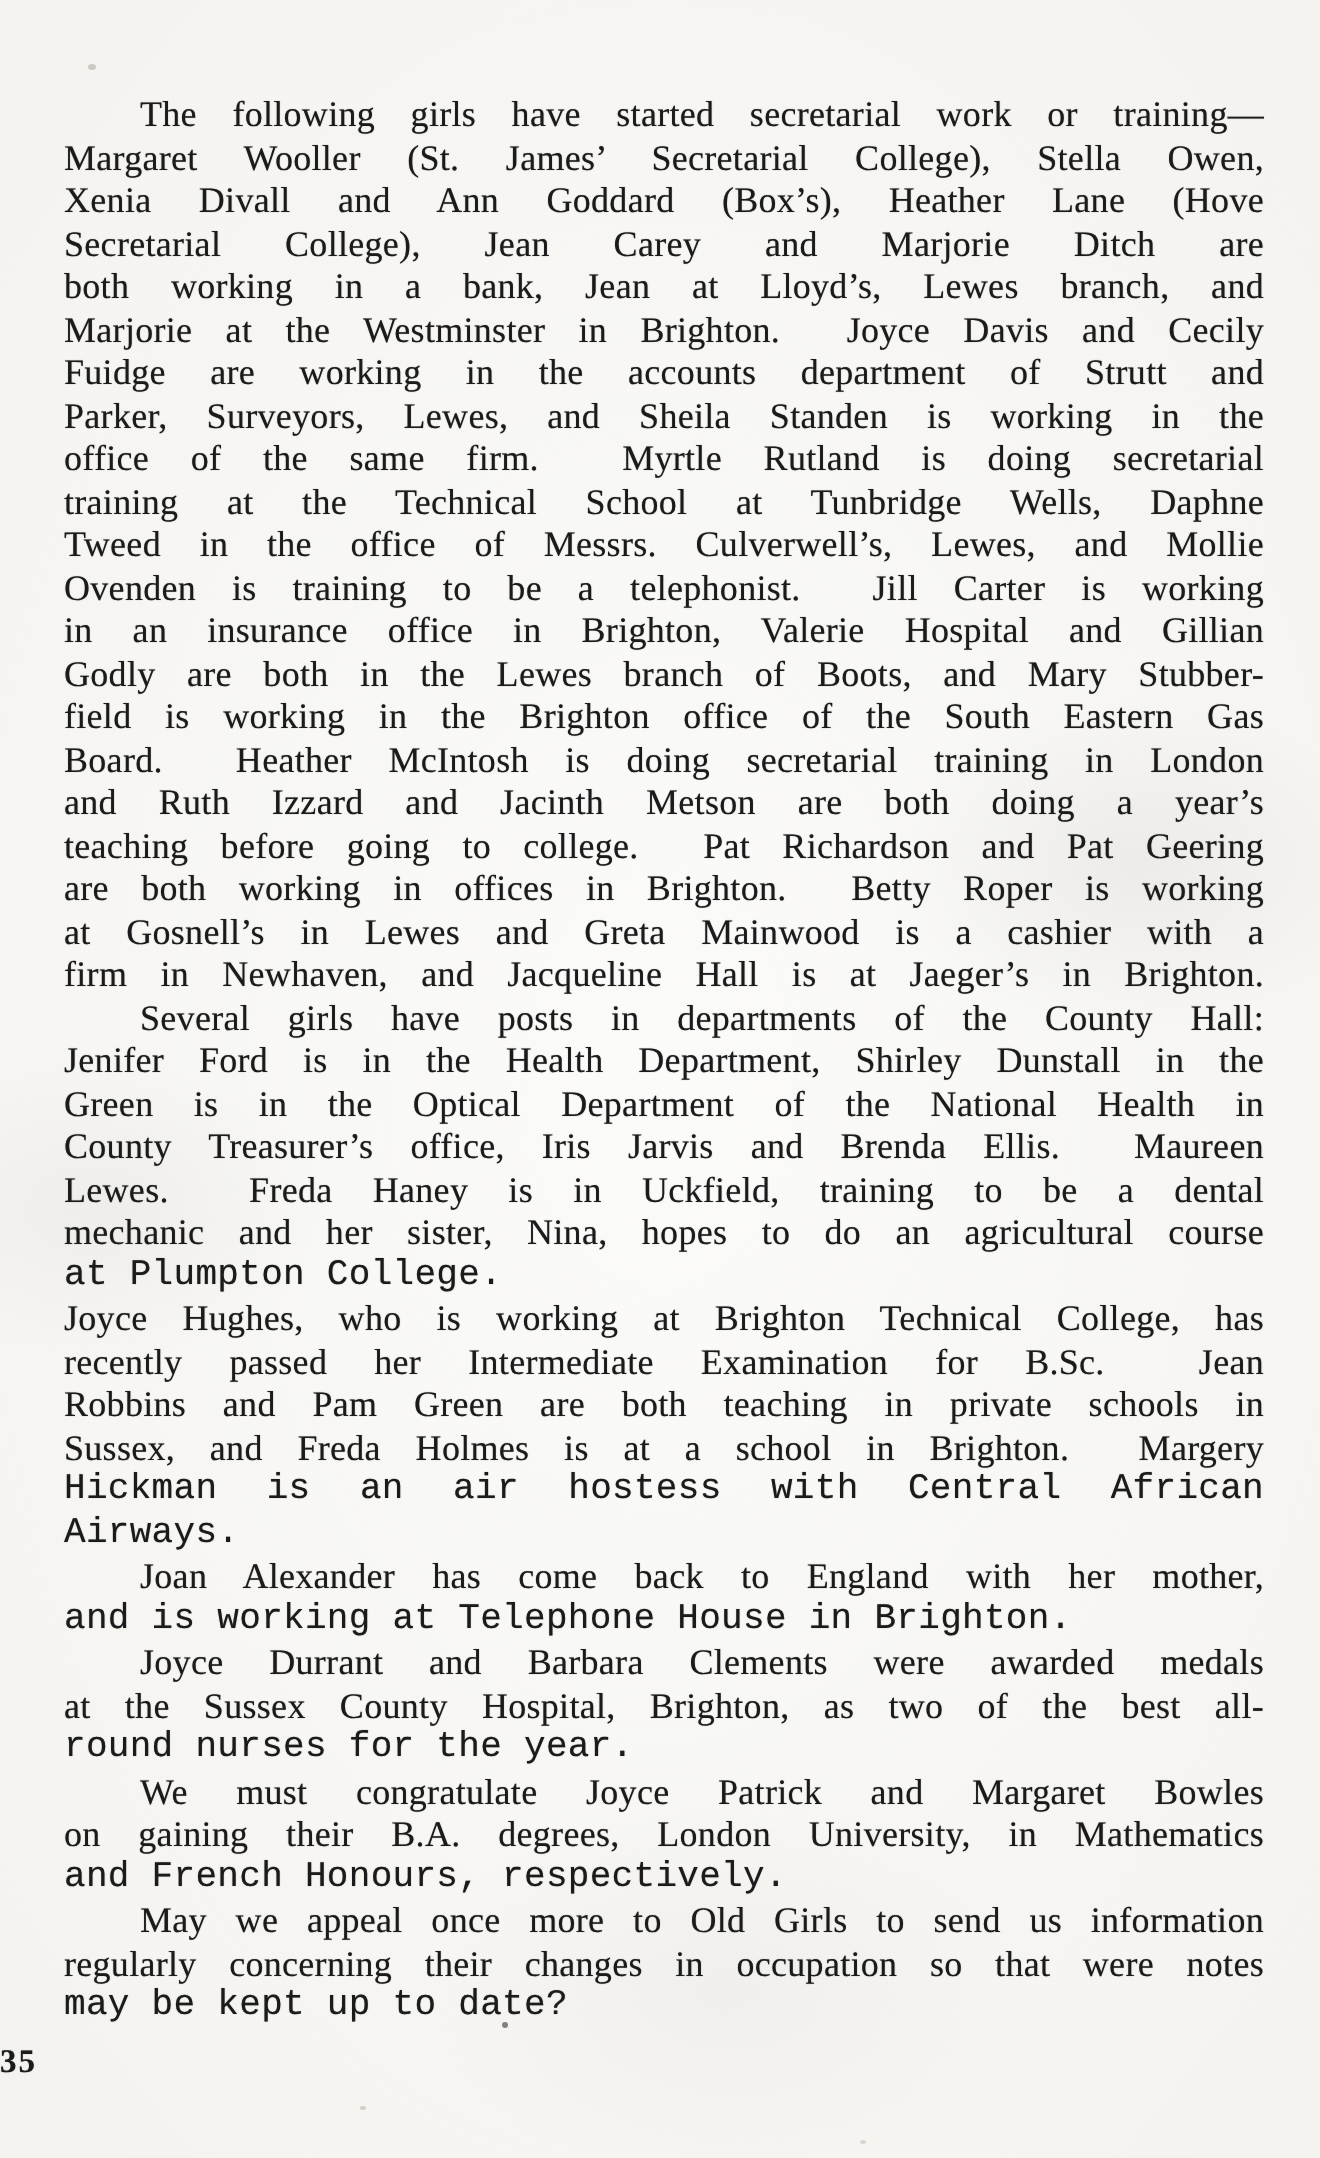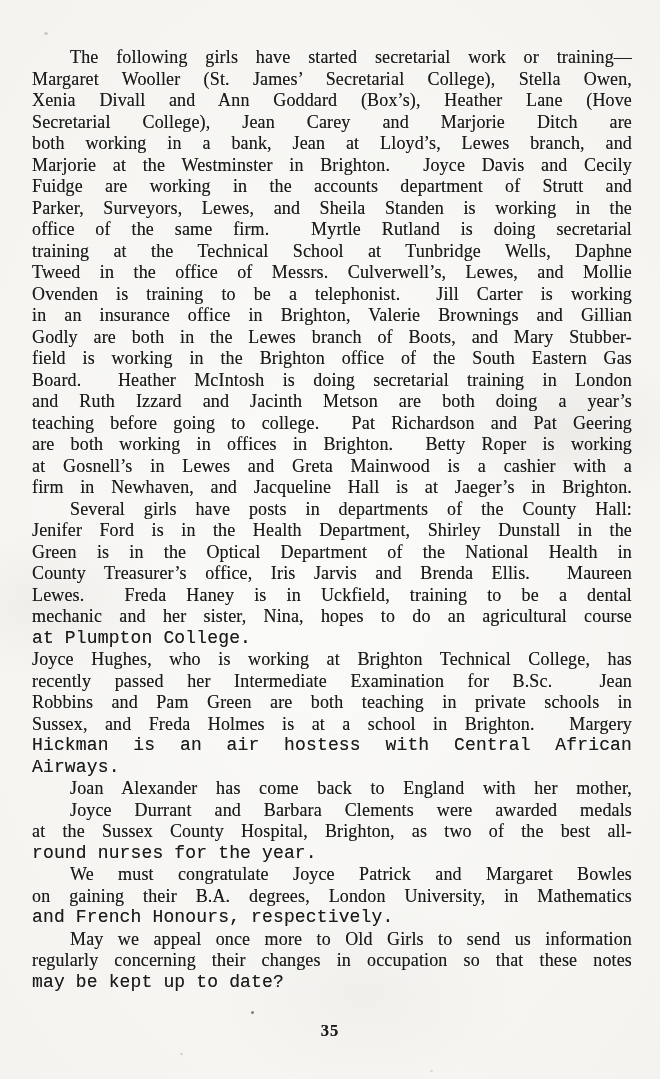--- a/index.html
+++ b/index.html
@@ -37,21 +37,21 @@
     text-align-last: justify;
     text-justify: inter-word;
   }
   .line.first { padding-left: 38px; }
   .line.last { text-align-last: left; font-family: Liberation Mono, monospace; }
   .page-number {
     position: absolute;
     top: 1021px;
     left: 0;
     right: 0;
-    text-align: center;
+    text-align: left;
     font-size: 16.5px;
     font-weight: bold;
     letter-spacing: 1px;
     text-shadow: 0 0 0.5px rgba(25,25,25,0.55);
   }
   .speck {
     position: absolute;
     border-radius: 50%;
   }
   .speck-a { left: 44px; top: 32px; width: 4px; height: 3px; background: rgba(170,168,162,0.55); }
@@ -70,21 +70,21 @@
         <div class="line">Xenia Divall and Ann Goddard (Box’s), Heather Lane (Hove</div>
         <div class="line">Secretarial College), Jean Carey and Marjorie Ditch are</div>
         <div class="line">both working in a bank, Jean at Lloyd’s, Lewes branch, and</div>
         <div class="line">Marjorie at the Westminster in Brighton.&nbsp; Joyce Davis and Cecily</div>
         <div class="line">Fuidge are working in the accounts department of Strutt and</div>
         <div class="line">Parker, Surveyors, Lewes, and Sheila Standen is working in the</div>
         <div class="line">office of the same firm.&nbsp; Myrtle Rutland is doing secretarial</div>
         <div class="line">training at the Technical School at Tunbridge Wells, Daphne</div>
         <div class="line">Tweed in the office of Messrs. Culverwell’s, Lewes, and Mollie</div>
         <div class="line">Ovenden is training to be a telephonist.&nbsp; Jill Carter is working</div>
-        <div class="line">in an insurance office in Brighton, Valerie Brownings and Gillian</div>
+        <div class="line">in an insurance office in Brighton, Valerie Hospital and Gillian</div>
         <div class="line">Godly are both in the Lewes branch of Boots, and Mary Stubber-</div>
         <div class="line">field is working in the Brighton office of the South Eastern Gas</div>
         <div class="line">Board.&nbsp; Heather McIntosh is doing secretarial training in London</div>
         <div class="line">and Ruth Izzard and Jacinth Metson are both doing a year’s</div>
         <div class="line">teaching before going to college.&nbsp; Pat Richardson and Pat Geering</div>
         <div class="line">are both working in offices in Brighton.&nbsp; Betty Roper is working</div>
         <div class="line">at Gosnell’s in Lewes and Greta Mainwood is a cashier with a</div>
         <div class="line">firm in Newhaven, and Jacqueline Hall is at Jaeger’s in Brighton.</div>
       </div>
       <div class="para">
@@ -98,34 +98,35 @@
       </div>
       <div class="para">
         <div class="line">Joyce Hughes, who is working at Brighton Technical College, has</div>
         <div class="line">recently passed her Intermediate Examination for B.Sc.&nbsp; Jean</div>
         <div class="line">Robbins and Pam Green are both teaching in private schools in</div>
         <div class="line">Sussex, and Freda Holmes is at a school in Brighton.&nbsp; Margery</div>
         <div class="line last">Hickman is an air hostess with Central African Airways.</div>
       </div>
       <div class="para">
         <div class="line first">Joan Alexander has come back to England with her mother,</div>
+        <div class="line last">and is working at Telephone House in Brighton.</div>
       </div>
       <div class="para">
         <div class="line first">Joyce Durrant and Barbara Clements were awarded medals</div>
         <div class="line">at the Sussex County Hospital, Brighton, as two of the best all-</div>
         <div class="line last">round nurses for the year.</div>
       </div>
       <div class="para">
         <div class="line first">We must congratulate Joyce Patrick and Margaret Bowles</div>
         <div class="line">on gaining their B.A. degrees, London University, in Mathematics</div>
         <div class="line last">and French Honours, respectively.</div>
       </div>
       <div class="para">
         <div class="line first">May we appeal once more to Old Girls to send us information</div>
-        <div class="line">regularly concerning their changes in occupation so that these notes</div>
+        <div class="line">regularly concerning their changes in occupation so that were notes</div>
         <div class="line last">may be kept up to date?</div>
       </div>
     </div>
   <div class="page-number">35</div>
   <div class="speck speck-a"></div>
   <div class="speck speck-b"></div>
   <div class="speck speck-c"></div>
   <div class="speck speck-d"></div>
 </div>
 

